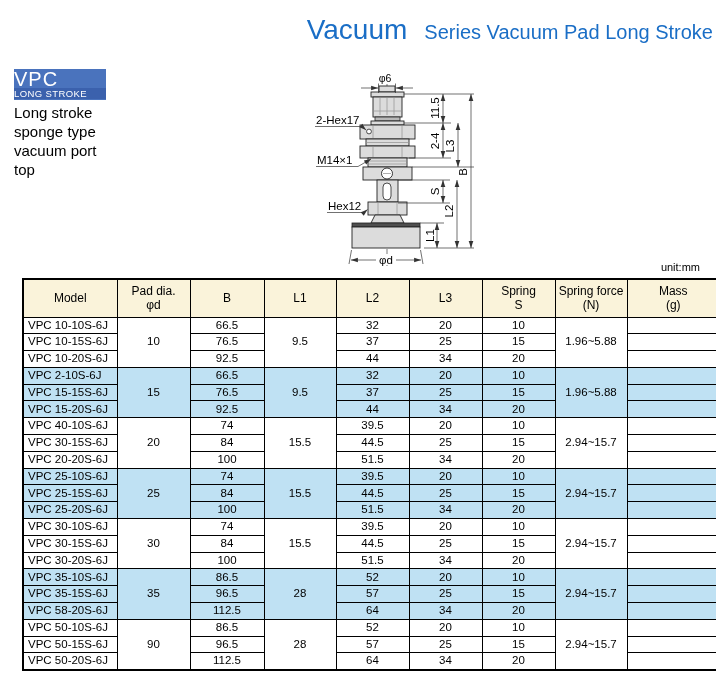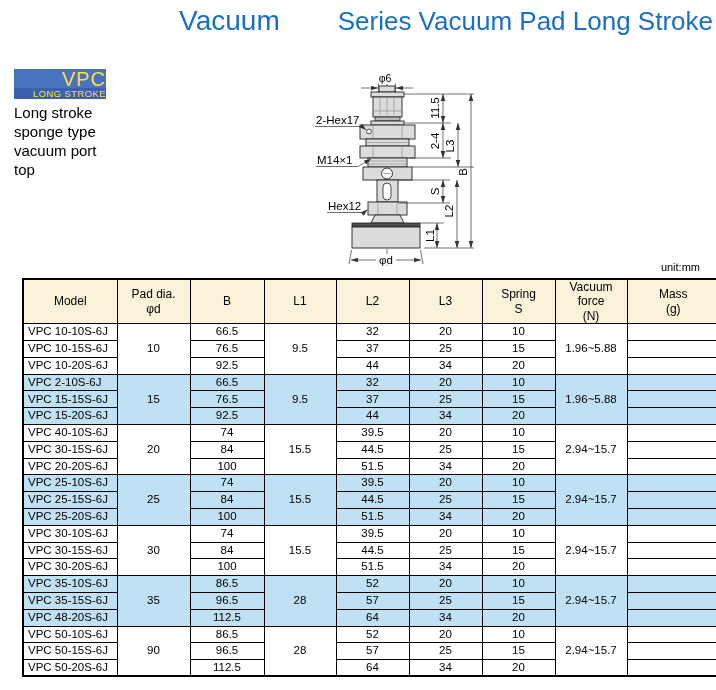--- a/index.html
+++ b/index.html
@@ -5,24 +5,24 @@
   :root{
     --title-blue:#1a6ec6; --badge-bg:#4a73bd; --badge-strip-bg:#3b61ad;
     --table-header-bg:#faf3da; --row-highlight-bg:#bfe1f3; --line:#000;
   }
   *{box-sizing:border-box;}
   html,body{margin:0;padding:0;}
   body{
     width:716px;height:690px;position:relative;background:#fff;
     font-family:"Liberation Sans",sans-serif;color:#000;overflow:hidden;
   }
-  .page-title{position:absolute;top:5px;right:3px;display:flex;align-items:baseline;gap:10px;color:var(--title-blue);white-space:nowrap;justify-content:center;}
+  .page-title{position:absolute;top:14px;right:3px;display:flex;align-items:baseline;gap:17px;color:var(--title-blue);white-space:nowrap;justify-content:center;}
   .page-title .main{font-size:28px;letter-spacing:0px;}
-  .page-title .sub{font-size:26px;margin-left:48px;}
-  .badge{position:absolute;left:14px;top:69px;width:92px;height:19px;background:var(--badge-bg);color:#fde047;text-align:right;}
+  .page-title .sub{font-size:20px;}
+  .badge{position:absolute;left:14px;top:69px;width:92px;height:31px;background:var(--badge-bg);color:#ffffff;text-align:left;}
   .badge .t1{font-size:20px;line-height:18px;padding-top:1px;letter-spacing:1px;}
   .badge .t2{font-size:9.5px;line-height:11px;background:var(--badge-strip-bg);letter-spacing:0.4px;}
   .desc{position:absolute;left:14px;top:103px;font-size:15px;line-height:19px;white-space:pre-line;}
   .unit-note{position:absolute;top:261px;right:16px;font-size:11px;}
   .diagram{position:absolute;left:288px;top:53px;width:220px;height:225px;}
   svg text{font-family:"Liberation Sans",sans-serif;font-size:10.5px;fill:#000;}
   svg .lbl{font-size:11.5px;}
   .part{fill:#dcdcdc;stroke:#222;stroke-width:0.9;}
   .dk{fill:#b9b9b9;stroke:#222;stroke-width:0.8;}
   .dim{stroke:#333;stroke-width:0.7;fill:none;}
@@ -162,21 +162,21 @@
     <tr>
       <th>Model</th>
       <th>Pad dia.
 φd</th>
       <th>B</th>
       <th>L1</th>
       <th>L2</th>
       <th>L3</th>
       <th>Spring
 S</th>
-      <th>Vacuum force
+      <th>Spring force
 (N)</th>
       <th>Mass
 (g)</th>
     </tr>
   </thead>
   <tbody>
       <tr>
         <td class="model">VPC 10-10S-6J</td>
         <td rowspan="3">10</td>
         <td>66.5</td>
@@ -324,21 +324,21 @@
       </tr>
       <tr class="hl">
         <td class="model">VPC 35-15S-6J</td>
         <td>96.5</td>
         <td>57</td>
         <td>25</td>
         <td>15</td>
         <td></td>
       </tr>
       <tr class="hl">
-        <td class="model">VPC 48-20S-6J</td>
+        <td class="model">VPC 58-20S-6J</td>
         <td>112.5</td>
         <td>64</td>
         <td>34</td>
         <td>20</td>
         <td></td>
       </tr>
       <tr>
         <td class="model">VPC 50-10S-6J</td>
         <td rowspan="3">90</td>
         <td>86.5</td>

